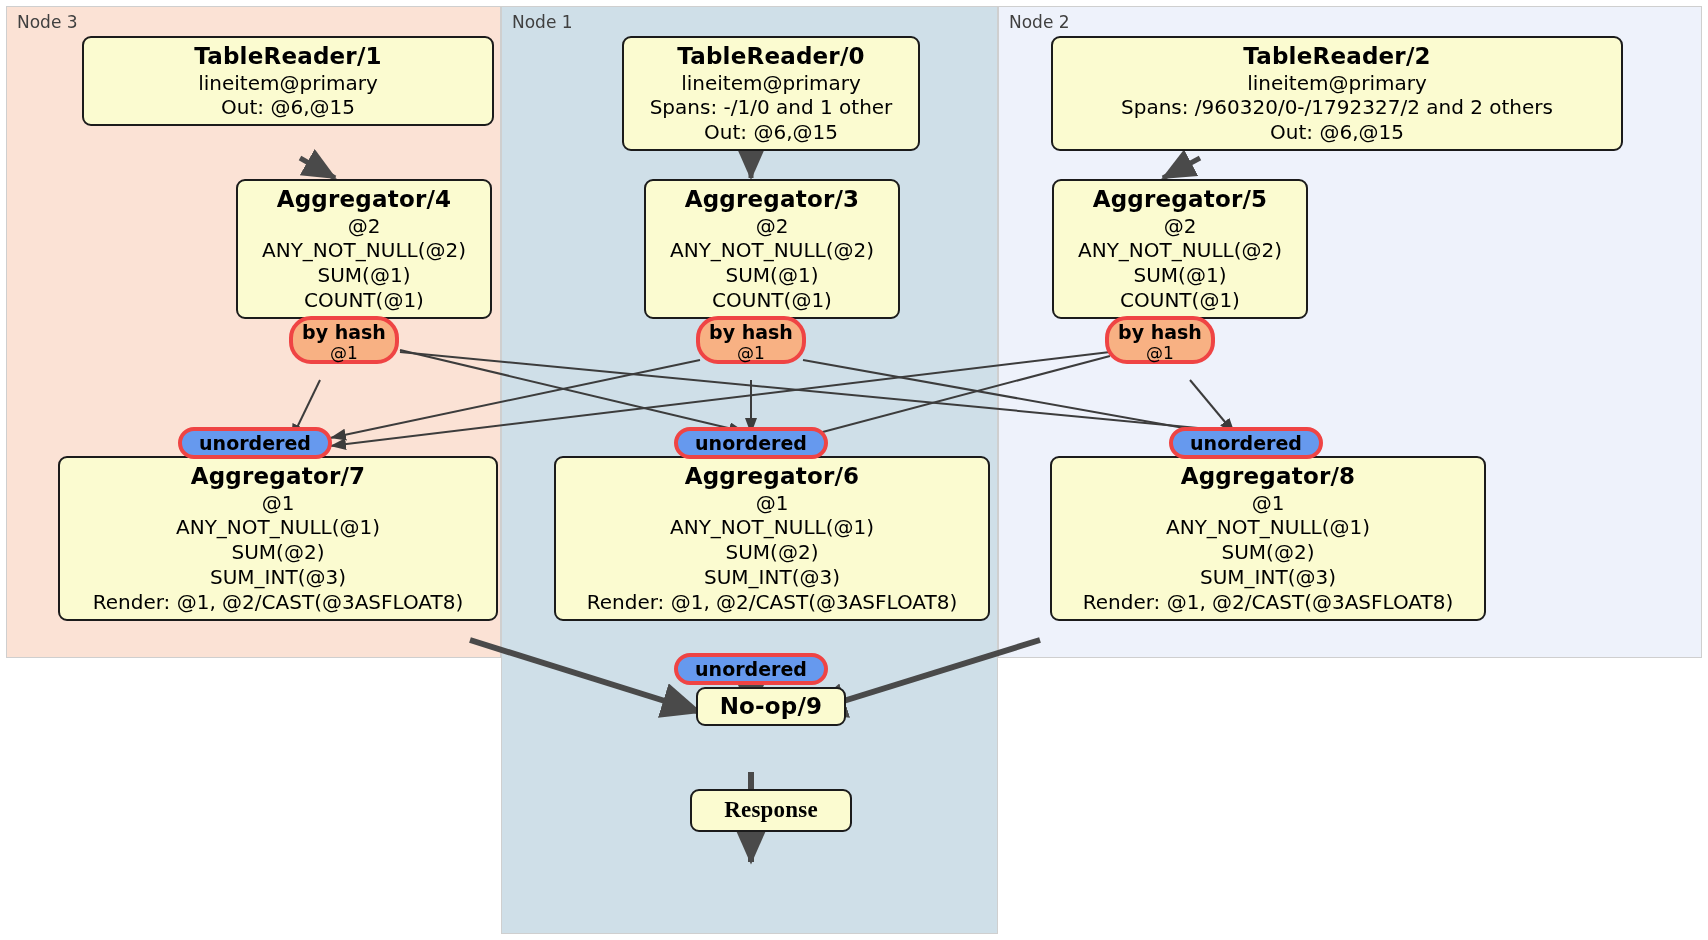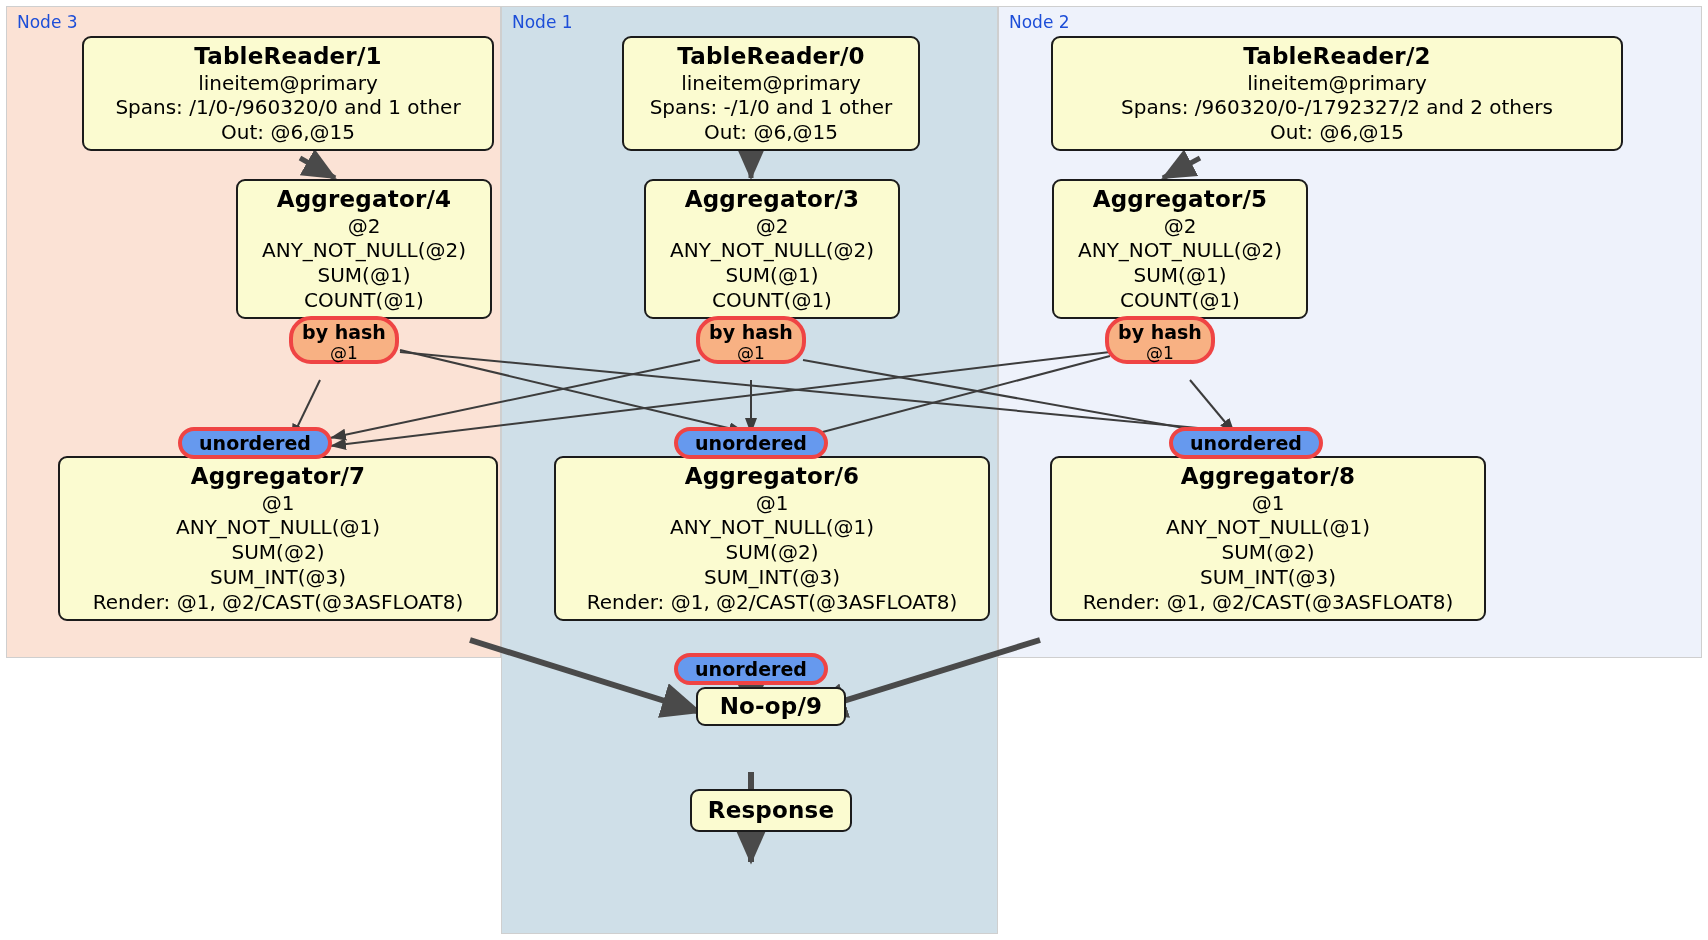--- a/index.html
+++ b/index.html
@@ -20,21 +20,21 @@
   .panel {
     position: absolute;
     box-sizing: border-box;
     border: 1px solid #cfcfcf;
   }
   .panel-label {
     position: absolute;
     top: 6px;
     left: 10px;
     font-size: 17px;
-    color: #1d4ed8;
+    color: #404040;
     line-height: 1.1;
     white-space: nowrap;
   }
 
   
   #edges {
     position: absolute;
     left: 0;
     top: 0;
     width: 1708px;
@@ -147,21 +147,20 @@
     <path d="M470,640 L700,712" stroke="#4a4a4a" stroke-width="6" fill="none" marker-end="url(#ah-thick)"></path>
     <path d="M751,674 L751,712" stroke="#4a4a4a" stroke-width="6" fill="none" marker-end="url(#ah-thick)"></path>
     <path d="M1040,640 L808,712" stroke="#4a4a4a" stroke-width="6" fill="none" marker-end="url(#ah-thick)"></path>
 
     <path d="M751,772 L751,862" stroke="#4a4a4a" stroke-width="6" fill="none" marker-end="url(#ah-thick)"></path>
   </svg>
 
   <div class="proc" style="left:62px; top:36px; width:412px;">
     <div class="title">TableReader/1</div>
     <div class="line">lineitem@primary</div>
-    <div class="line">Spans: /1/0-/960320/0 and 1 other</div>
     <div class="line">Out: @6,@15</div>
   </div>
 
   <div class="proc" style="left:602px; top:36px; width:298px;text-align:center;">
     <div class="title">TableReader/0</div>
     <div class="line">lineitem@primary</div>
     <div class="line">Spans: -/1/0 and 1 other</div>
     <div class="line">Out: @6,@15</div>
   </div>
 
@@ -251,17 +250,17 @@
   </div>
 
   <div class="pill unordered" style="left:674px; top:653px; width:154px; height:32px;">
     <div class="p1">unordered</div>
   </div>
 
   <div class="proc small" style="left:676px; top:687px; width:150px; padding-top:3px; padding-bottom:3px;">
     <div class="title">No-op/9</div>
   </div>
 
-  <div class="proc small" style="left:670px; top:789px; width:162px; padding-top:5px; padding-bottom:5px;">
+  <div class="proc small" style="left:670px; top:789px; width:162px; padding-top:5px; padding-bottom:5px;font-family:Liberation Serif, serif;">
     <div class="title">Response</div>
   </div>
 
 </div>
 
 </body></html>

